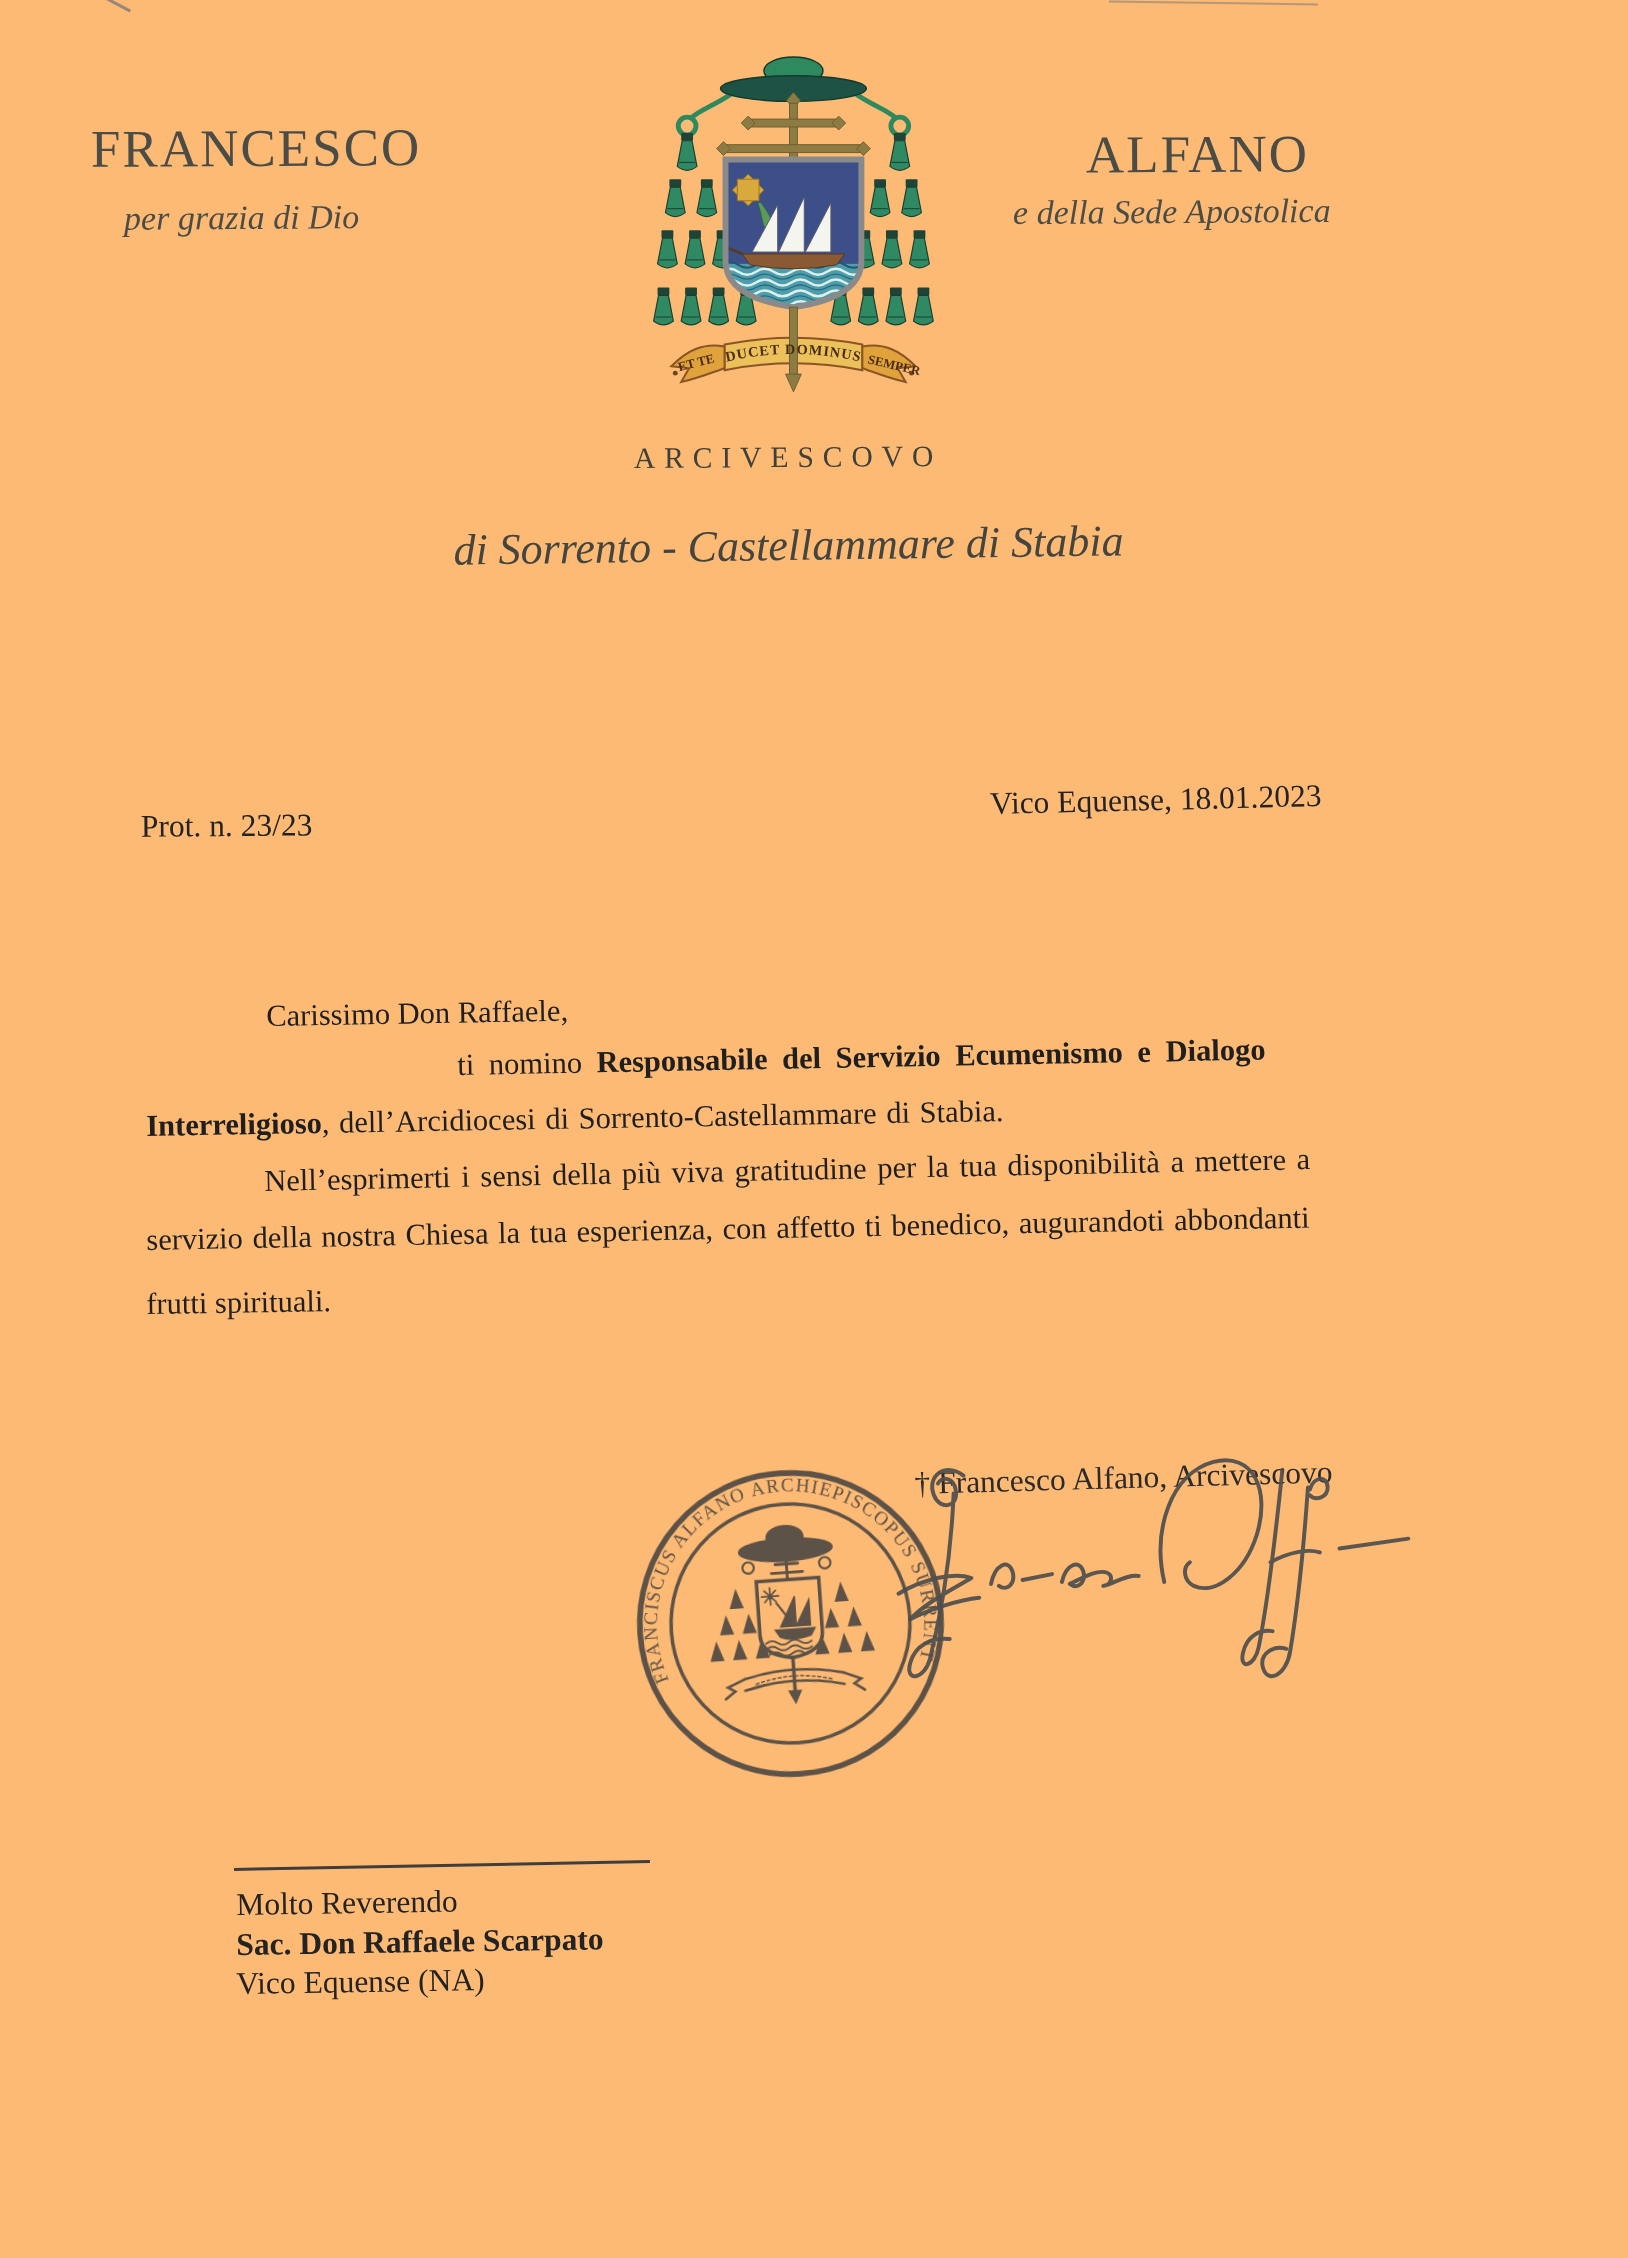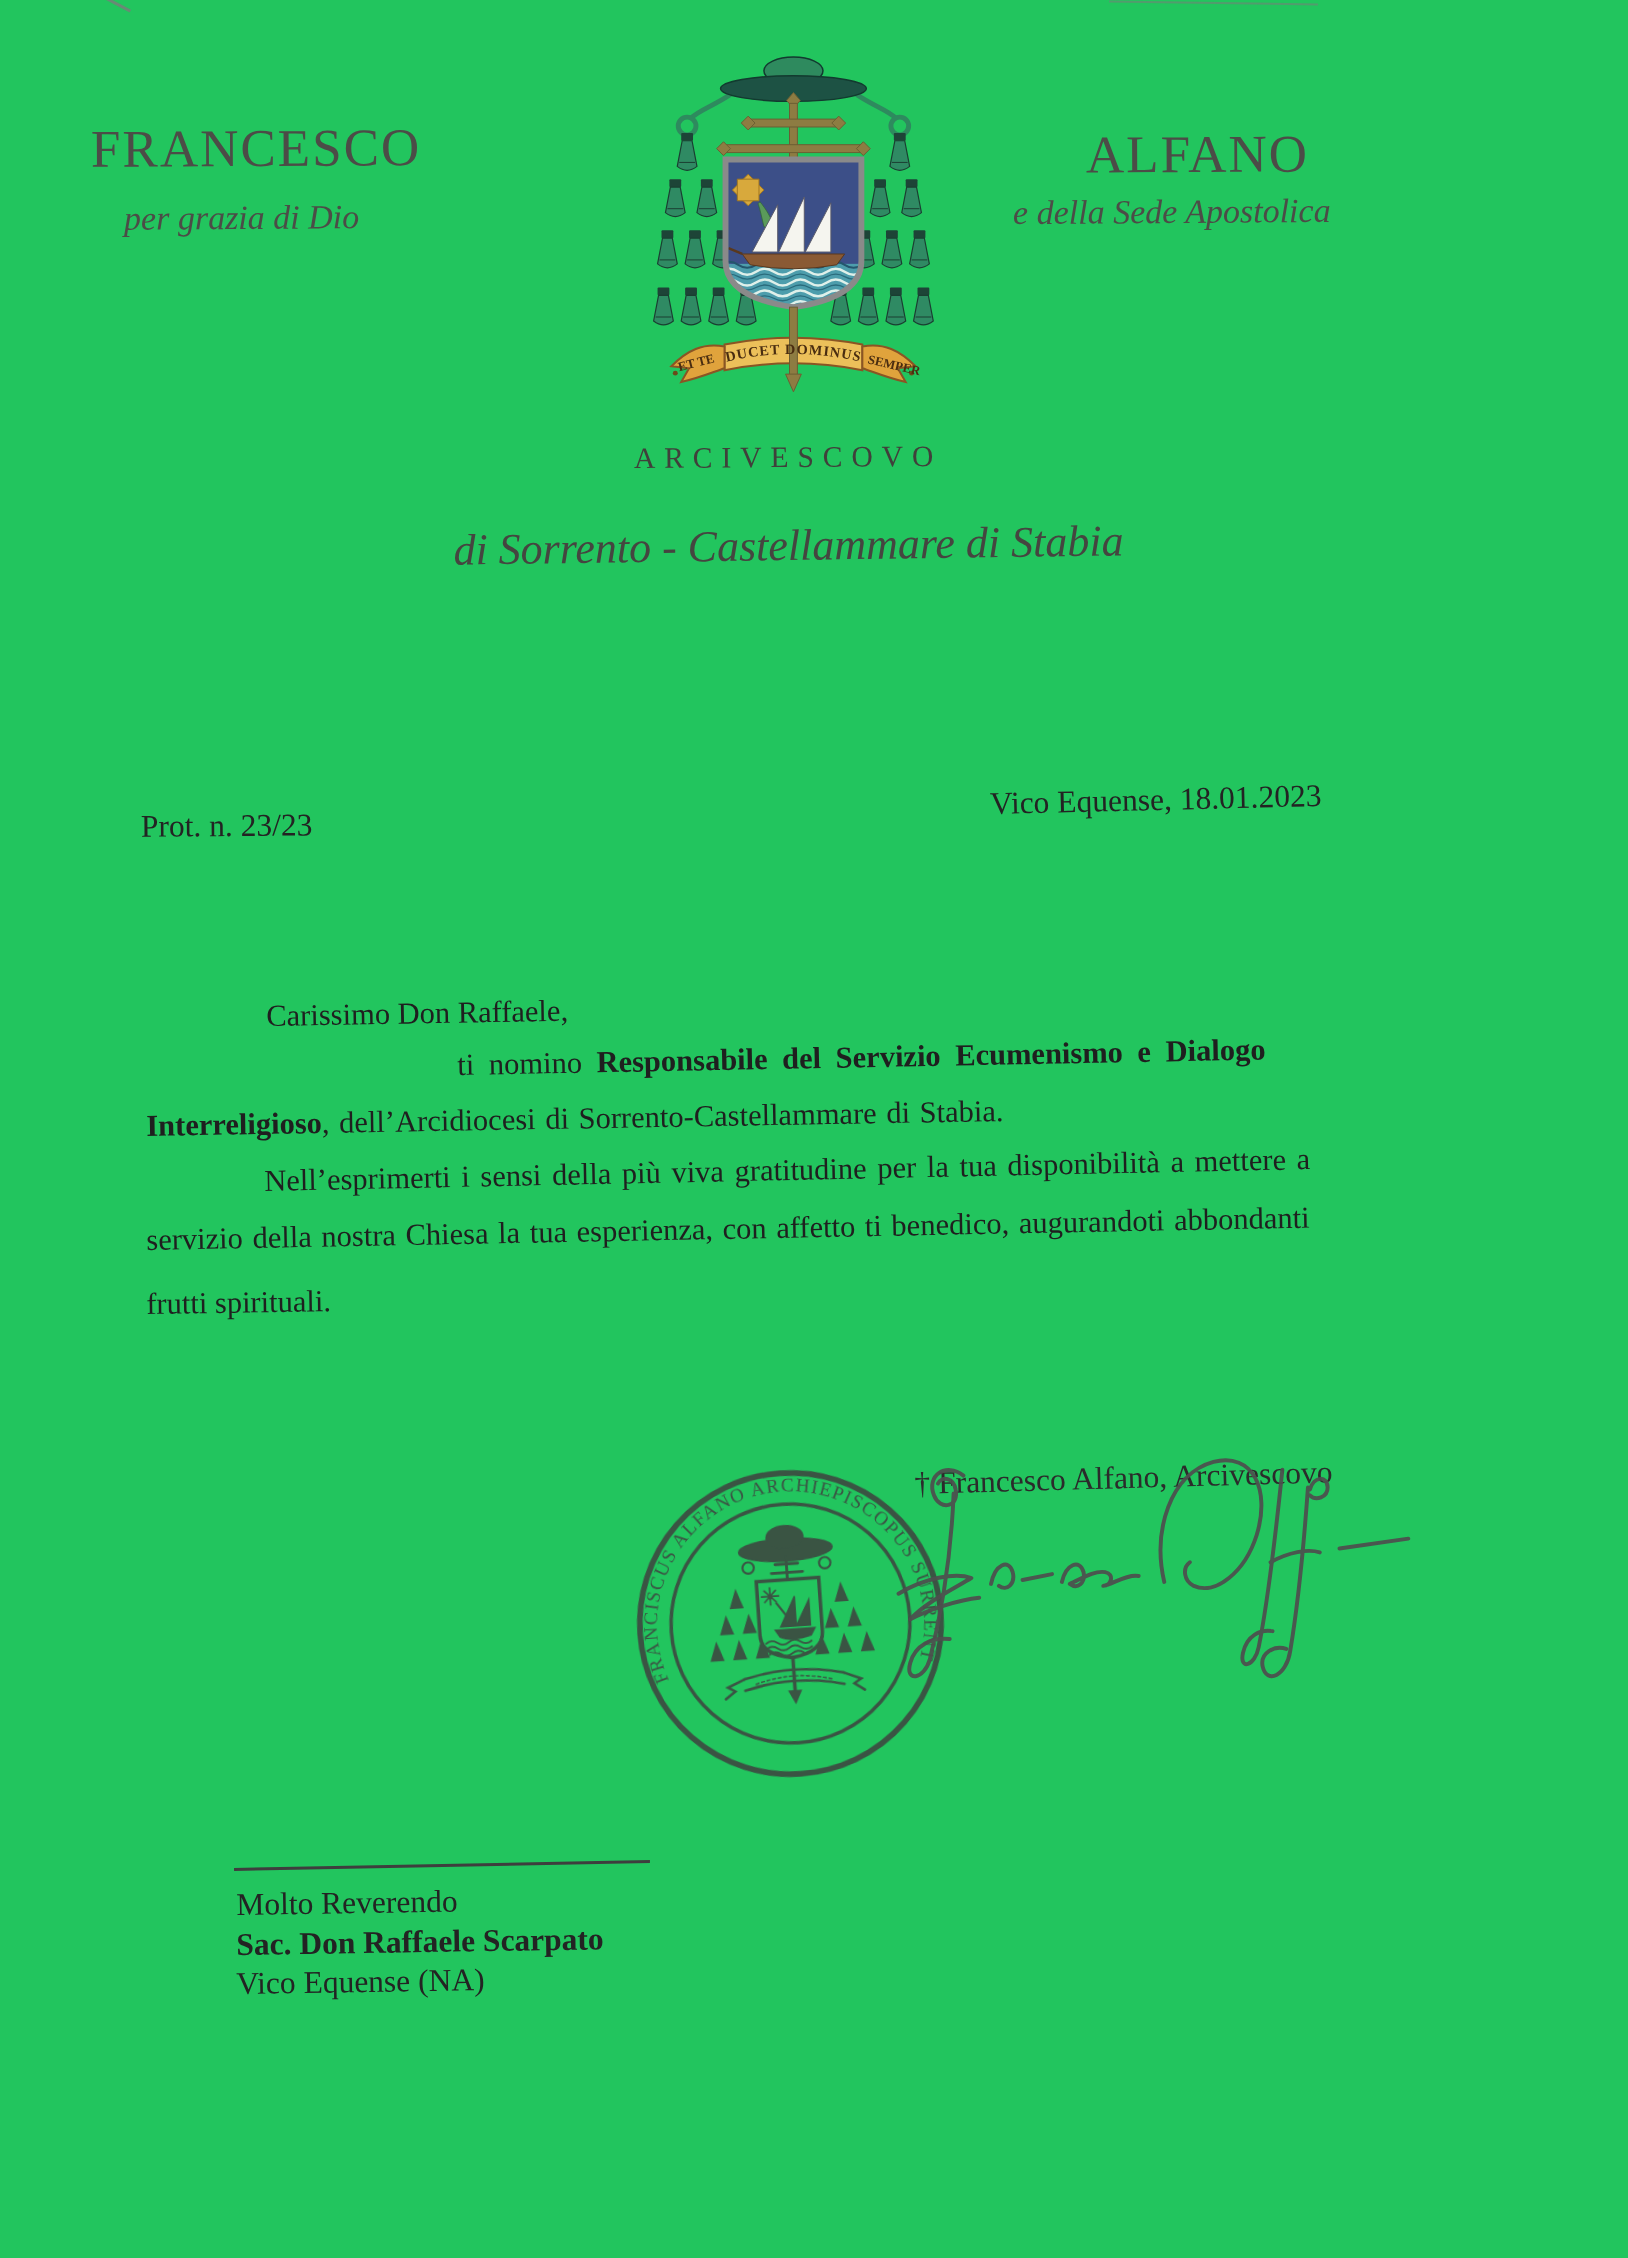--- a/index.html
+++ b/index.html
@@ -1,18 +1,18 @@
 <!DOCTYPE html>
 <html><head>
 <meta charset="utf-8">
 <style>
   html,body{margin:0;padding:0;background:#9a9a9a;}
   .page{
     position:relative;width:1628px;height:2259px;margin:0 auto;
-    background:#22c55e;overflow:hidden;
+    background:#fdba74;overflow:hidden;
     font-family:"Liberation Serif",serif;color:#282828;
   }
   .abs{position:absolute;white-space:nowrap;}
   
   .lh-name{font-size:53px;color:#4c4c47;letter-spacing:2px;transform:rotate(-0.3deg);}
   .lh-sub{font-size:34px;font-style:italic;color:#4c4c47;transform:rotate(-0.4deg);}
   .lh-title{font-size:29.6px;letter-spacing:8.9px;color:#40403b;text-align:center;transform:rotate(-0.4deg);}
   .lh-see{font-size:44px;font-style:italic;color:#454540;text-align:center;transform:rotate(-0.8deg);}
   
   .ref{font-size:31.5px;color:#232323;}

